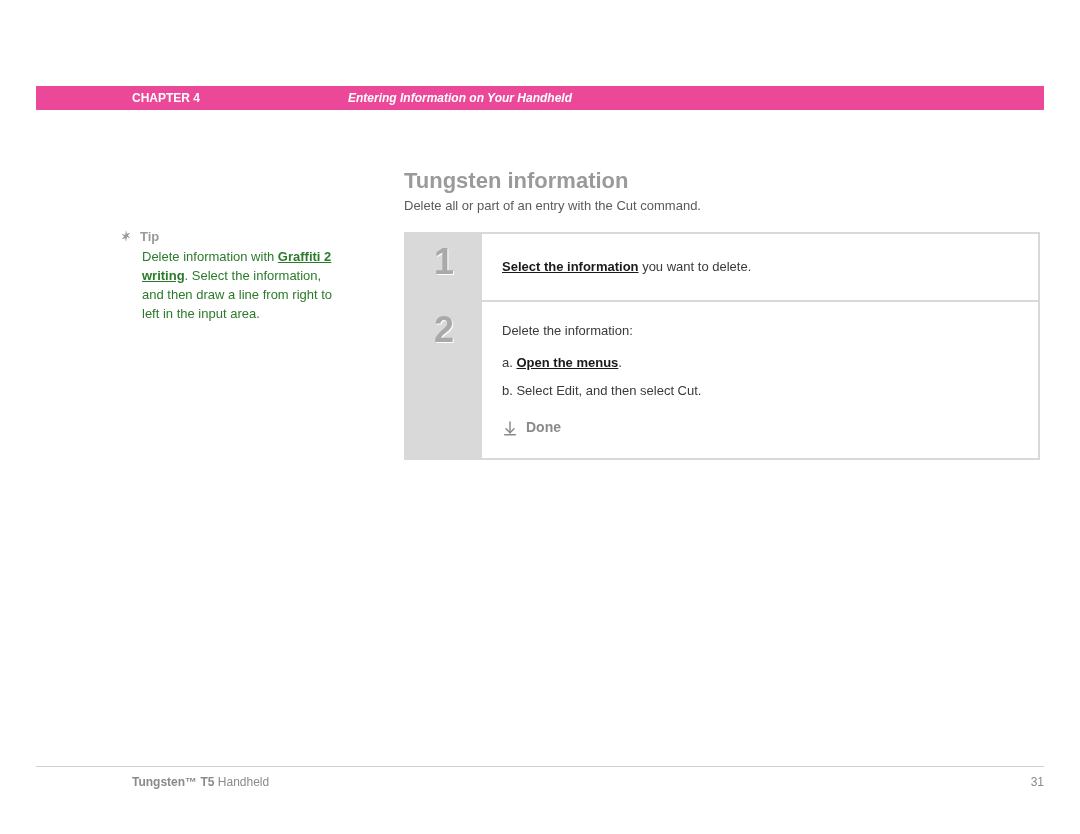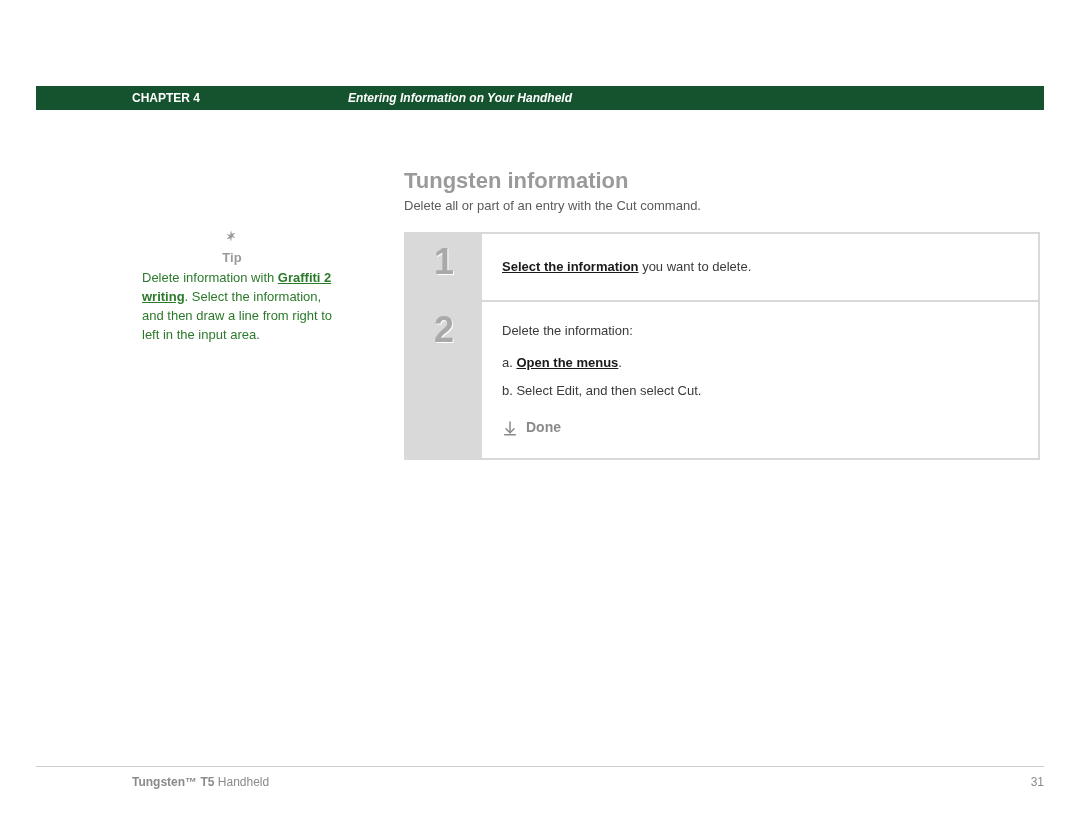--- a/index.html
+++ b/index.html
@@ -6,21 +6,21 @@
   html, body { width: 1080px; height: 834px; background: #ffffff; font-family: "Segoe UI", "Helvetica Neue", Arial, sans-serif; color: #333; }
   .page { position: relative; width: 1080px; height: 834px; }
 
   
   .header-band {
     position: absolute;
     top: 86px;
     left: 36px;
     right: 36px;
     height: 24px;
-    background: #14532d;
+    background: #ec4899;
     display: flex;
     align-items: center;
     color: #ffffff;
     font-size: 12px;
     font-weight: 700;
   }
   .header-chapter { padding-left: 96px; width: 300px; }
   .header-title { padding-left: 12px; font-style: italic; }
 
   
@@ -49,21 +49,20 @@
   }
   .tip-head {
     display: flex;
     align-items: center;
     gap: 6px;
     color: #9a9a9a;
     font-weight: 700;
     font-size: 13px;
     margin-bottom: 4px;
     margin-left: 2px;
-    flex-direction: column;
   }
   .tip-icon {
     width: 16px; height: 16px; display: inline-flex; align-items: center; justify-content: center;
     color: #9a9a9a; font-size: 15px; margin-left: -2px;
   }
   .tip-body {
     font-size: 13px;
     line-height: 1.45;
     color: #2b7a2b;
     margin-left: 24px;

